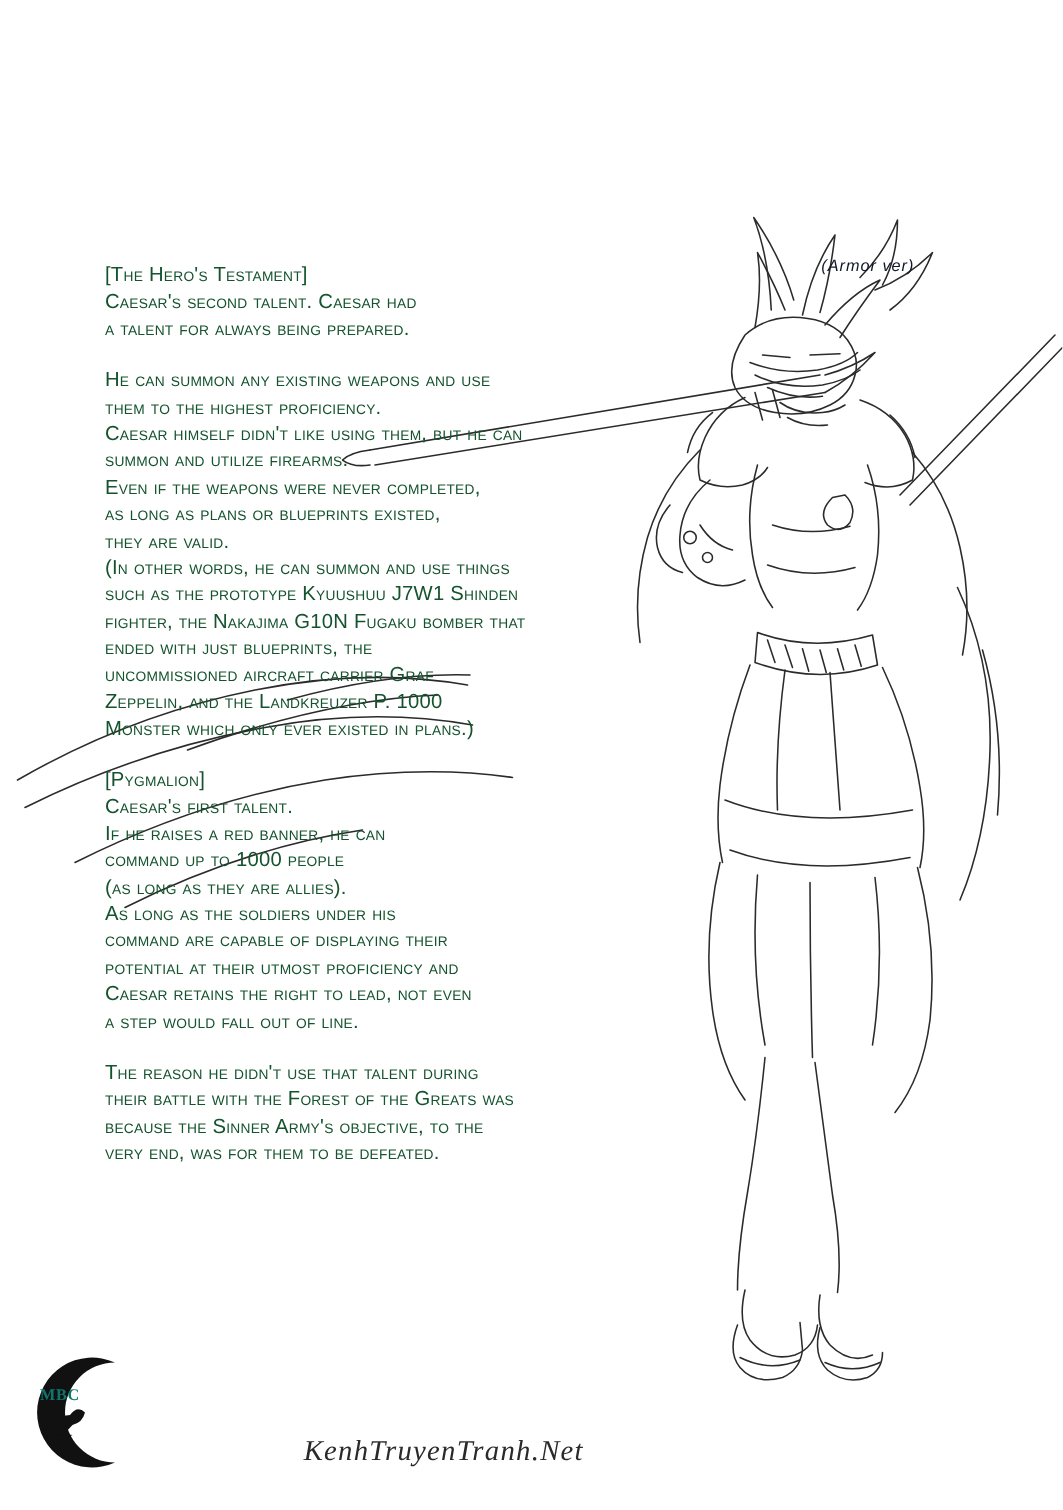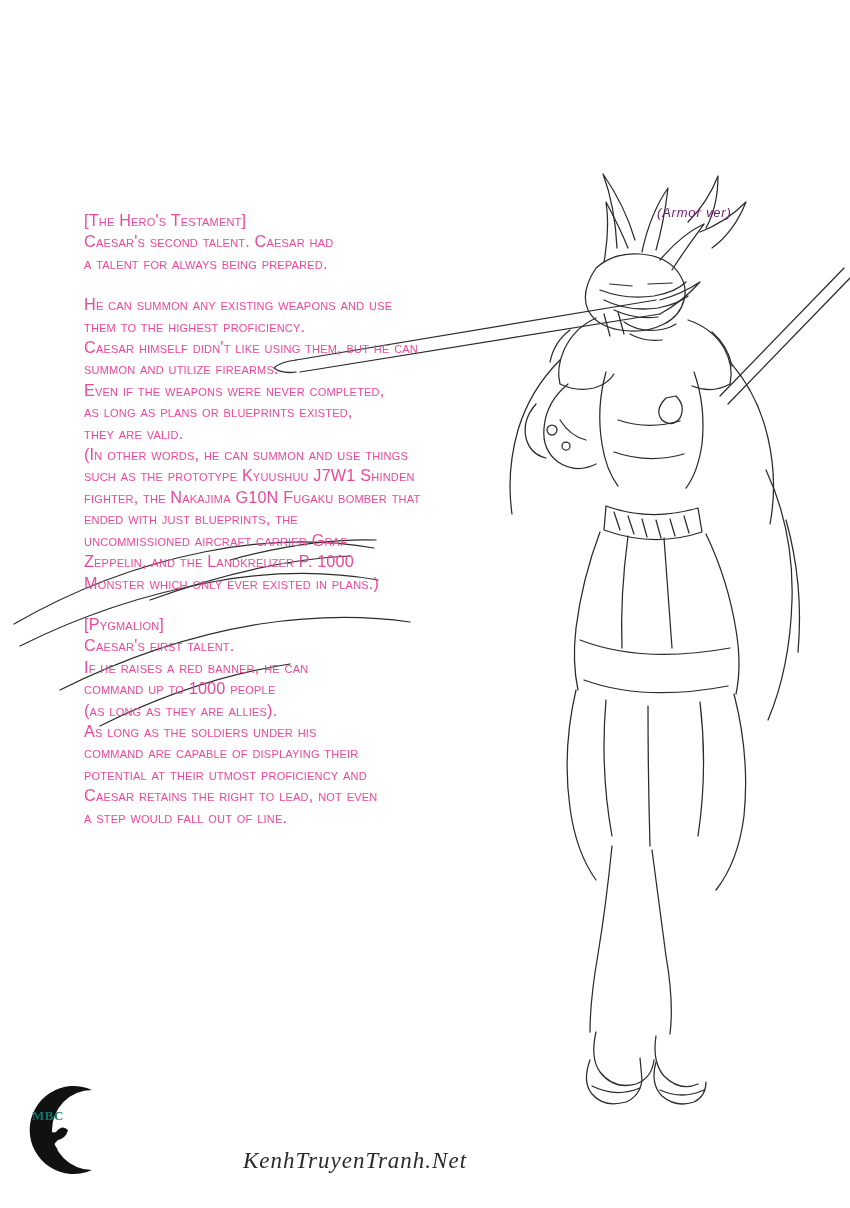--- a/index.html
+++ b/index.html
@@ -28,38 +28,38 @@
   }
   
   .text-block {
     position: absolute;
     left: 84px;
     top: 210px;
     width: 560px;
     font-family: "Liberation Sans", sans-serif;
     font-size: 16.2px;
     line-height: 21.4px;
-    color: #ec4899;
+    color: #14532d;
     font-variant: small-caps;
     letter-spacing: 0.2px;
   }
   .para {
     margin: 0 0 20px 0;
     white-space: pre-line;
   }
   .para:last-child { margin-bottom: 0; }
 
   
   .armor-note {
     position: absolute;
     left: 657px;
     top: 205px;
     font-family: "Liberation Sans", sans-serif;
     font-size: 13px;
-    color: #701a75;
+    color: #0f172a;
     font-style: italic;
     letter-spacing: 0.8px;
   }
 
   
   .logo {
     position: absolute;
     left: 14px;
     top: 1082px;
     width: 96px;
@@ -208,20 +208,24 @@
     <p class="para">[Pygmalion]
 Caesar's first talent.
 If he raises a red banner, he can
 command up to 1000 people
 (as long as they are allies).
 As long as the soldiers under his
 command are capable of displaying their
 potential at their utmost proficiency and
 Caesar retains the right to lead, not even
 a step would fall out of line.</p>
+    <p class="para">The reason he didn't use that talent during
+their battle with the Forest of the Greats was
+because the Sinner Army's objective, to the
+very end, was for them to be defeated.</p>
   </div>
 
   <div class="logo">
     <svg width="96" height="96" viewBox="0 0 96 96" xmlns="http://www.w3.org/2000/svg">
       <path d="M78 8 A44 44 0 1 0 78 88 A36 36 0 1 1 78 8 Z" fill="#111111"></path>
       <path d="M26 60 q6 -10 16 -10 q6 -8 12 -2 q-2 8 -10 10 q-8 10 -18 8 z" fill="#111111"></path>
       <path d="M22 68 q10 -4 22 -2 q-10 6 -22 2 z" fill="#111111"></path>
     </svg>
     <div class="logo-text">MBC</div>
   </div>

